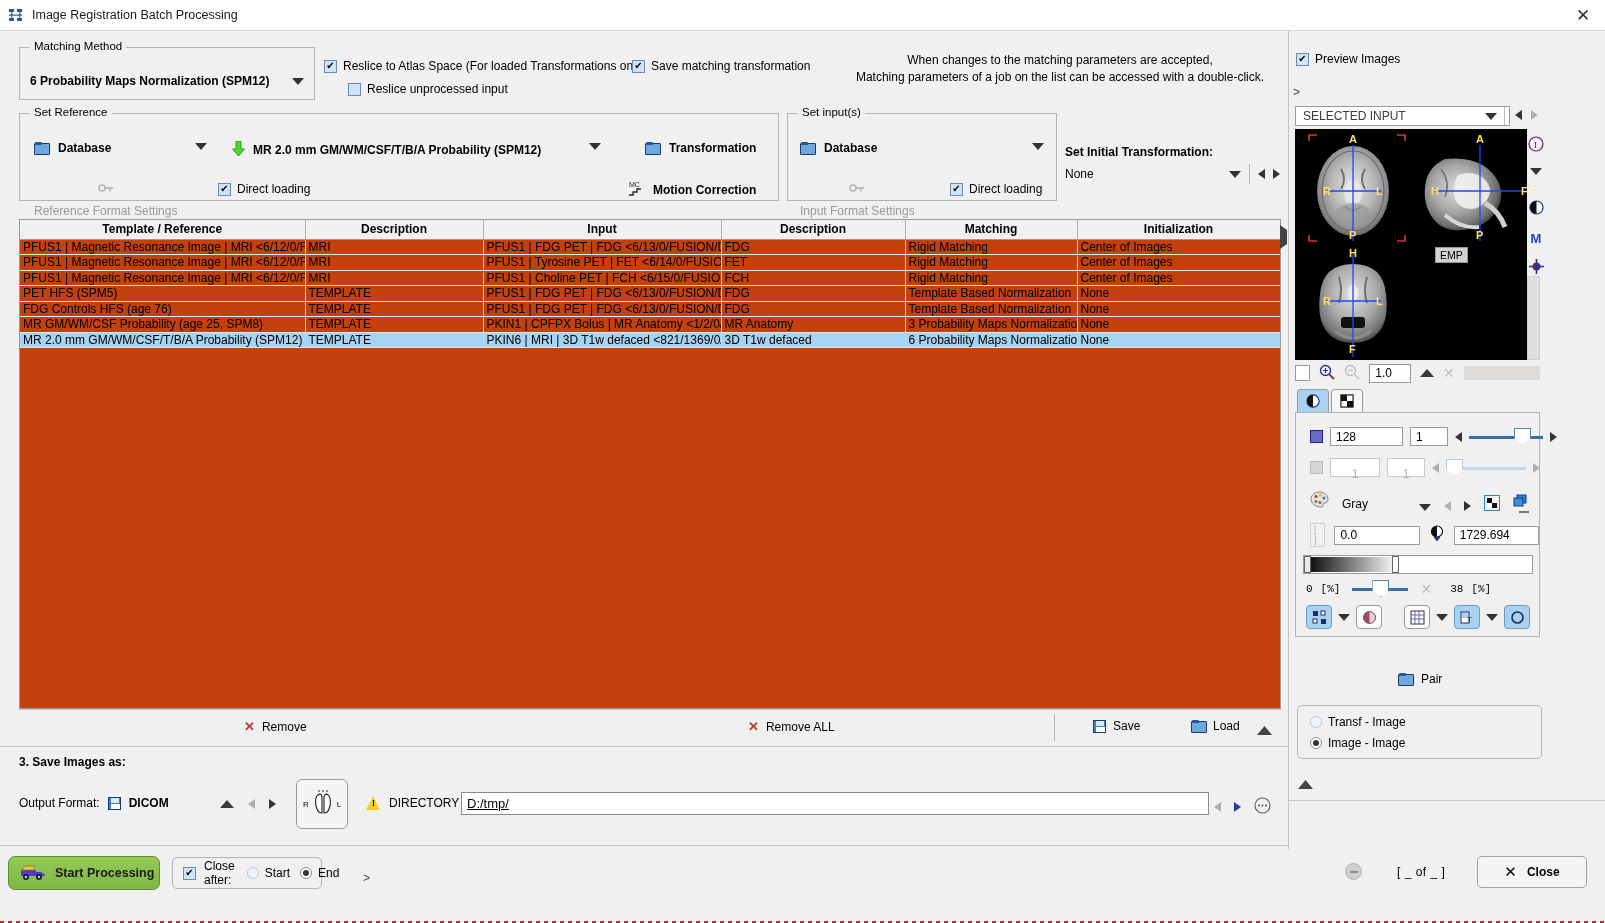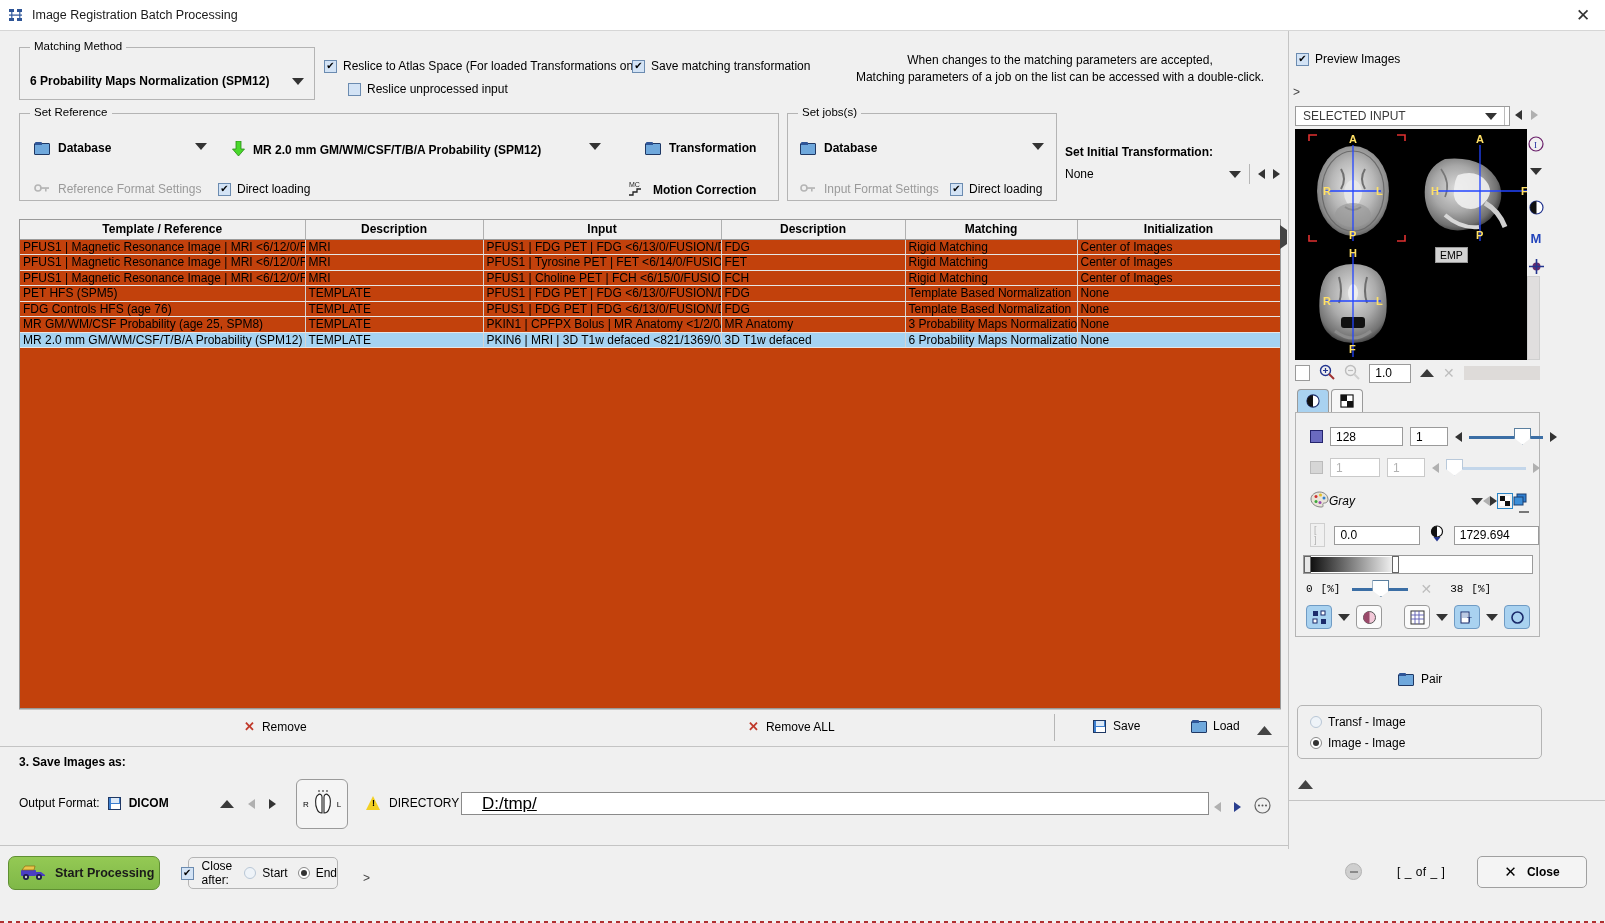--- a/index.html
+++ b/index.html
@@ -40,21 +40,21 @@
   }
   .chkbox.on::after { content:"✔"; font-size:10px; }
   .chkbox.blue { background:#d3e3f5; border-color:#6b8bb0; }
   .radio {
     width:12px; height:12px; border-radius:50%; border:1px solid #8a8a8a;
     background:#fff; display:inline-flex; align-items:center; justify-content:center;
     flex:0 0 auto;
   }
   .radio.on::after { content:""; width:6px; height:6px; border-radius:50%; background:#333; }
   .radio.dis { border-color:#b9c7d6; background:#eef3f8; }
-  .dis { color:#9a9a9a; }
+  .dis { color:#9a9a9a;flex-direction:column; }
   .caret-d { width:0;height:0;border-left:6px solid transparent;border-right:6px solid transparent;border-top:7px solid #333; }
   .tri-l { width:0;height:0;border-top:5px solid transparent;border-bottom:5px solid transparent;border-right:7px solid #333; }
   .tri-r { width:0;height:0;border-top:5px solid transparent;border-bottom:5px solid transparent;border-left:7px solid #333; }
   .tri-l.g { border-right-color:#b0b0b0; }
   .tri-r.g { border-left-color:#b0b0b0; }
   .folder { width:15px; height:12px; position:relative; flex:0 0 auto; }
   .folder::before{content:"";position:absolute;left:0;top:1px;width:14px;height:10px;background:#6fa8dc;border:1px solid #1f3864;border-radius:1px;}
   .folder::after{content:"";position:absolute;left:1px;top:0px;width:7px;height:3px;background:#2f5597;border-radius:1px 1px 0 0;}
   
   #matchMethodBox { left:19px; top:47px; width:296px; height:53px; background:#f0f0f0; }
@@ -126,33 +126,33 @@
   .sqbtn.off { background:#fbfbfb; border-color:#9a9a9a; }
   #pairBox { position:absolute; left:1297px; top:705px; width:245px; height:54px; border:1px solid #b4b4b4; border-radius:5px; background:#f0f0f0; }
   
   #startBtn {
     position:absolute; left:8px; top:856px; width:152px; height:34px;
     background:linear-gradient(#94c954,#7fb848); border:1px solid #5f8f32; border-radius:7px;
     display:flex; align-items:center; gap:9px; padding-left:11px; cursor:pointer;
   }
   #startBtn .lbl { font-weight:bold; font-size:12.5px; color:#1a1a1a; }
   #closeAfter {
-    position:absolute; left:188px; top:857px; width:150px; height:32px;
+    position:absolute; left:172px; top:857px; width:150px; height:32px;
     border:1px solid #b4b4b4; border-radius:5px; background:#f0f0f0;
-    display:flex; align-items:center; gap:8px; padding-left:10px;justify-content:flex-end;
+    display:flex; align-items:center; gap:8px; padding-left:10px;
   }
   #closeBtn {
     position:absolute; left:1477px; top:856px; width:110px; height:32px;
     border:1px solid #a0a0a0; border-radius:5px; background:#f4f4f4;
     display:flex; align-items:center; justify-content:center; gap:10px; cursor:pointer;
   }
   .dirinput {
     position:absolute; left:461px; top:792px; width:748px; height:23px;
     border:1px solid #8a8a8a; background:#fff; display:flex; align-items:center;
-    padding:0 20px; font-size:17px;text-decoration:underline;
+    padding:0 5px; font-size:13px;text-decoration:underline;
   }
   .warn { width:15px;height:14px;position:relative;flex:0 0 auto; }
   .warn::before{content:"";position:absolute;left:0;top:0;border-left:7.5px solid transparent;border-right:7.5px solid transparent;border-bottom:14px solid #f2d024;}
   .warn::after{content:"!";position:absolute;left:6px;top:2px;font-size:9px;font-weight:bold;color:#000;}
   .rlbox { position:absolute; left:296px; top:779px; width:52px; height:50px; border:1px solid #9a9a9a; border-radius:6px; background:#f4f4f4; display:flex;align-items:center;justify-content:center;gap:2px;}
   .dottedline { position:absolute; left:0; bottom:0; width:100%; height:2px;
      background:repeating-linear-gradient(90deg,#b03030 0 4px,transparent 4px 8px); }
 </style>
 </head>
 <body>
@@ -250,21 +250,21 @@
   <span>
     <svg width="18" height="17" viewBox="0 0 18 17">
       <text x="1" y="7" font-size="7" font-family="Liberation Sans" fill="#222">MC</text>
       <path d="M1 15 h4 v-3 h4 v-3 h4" fill="none" stroke="#222" stroke-width="1.3"></path>
     </svg>
   </span>
   <span class="bold">Motion Correction</span>
 </div>
 
 <div class="gbox" id="setInputBox">
-  <span class="legend">Set jobs(s)</span>
+  <span class="legend">Set input(s)</span>
 </div>
 <div class="row-ctl" style="left:800px; top:141px; gap:9px;">
   <span class="folder"></span>
   <span class="bold">Database</span>
 </div>
 <div class="row-ctl" style="left:1032px; top:143px;">
   <span class="caret-d"></span>
 </div>
 <div class="row-ctl dis" style="left:800px; top:182px; gap:8px;">
   <span>
@@ -674,21 +674,21 @@
       <span>1</span>
     </span>
     <span class="tri-l g"></span>
     <span class="slider" style="width:80px;">
       <span class="trk g"></span>
         <span class="knb" style="left:0px;border-color:#b9c9da;"></span>
     </span>
     <span class="tri-r g"></span>
   </div>
 
-  <div style="position:absolute; left:14px; top:78px; display:flex; align-items:center; gap:0; width:220px;font-style:italic;">
+  <div style="position:absolute; left:14px; top:78px; display:flex; align-items:flex-end; gap:13px; width:220px;">
     <span>
       <svg width="19" height="17" viewBox="0 0 19 17">
           <path d="M9.5 1 C14.5 1 18 4.5 18 8.5 C18 11 16 12 14.5 12 C13 12 12.5 13 13 14.5 C13.4 15.7 12.5 16 11 16 C5.5 16 1 12.5 1 8 C1 4 5 1 9.5 1 Z" fill="#e8e4d8" stroke="#777" stroke-width="0.9"></path>
           <circle cx="6" cy="5.5" r="1.5" fill="#d03030"></circle>
           <circle cx="10.5" cy="4" r="1.5" fill="#e0c02a"></circle>
           <circle cx="14" cy="7" r="1.5" fill="#2f7fd0"></circle>
           <circle cx="6" cy="10.5" r="1.5" fill="#3aa83a"></circle>
           <circle cx="10" cy="11.5" r="1.5" fill="#9a4ab0"></circle>
         </svg>
     </span>

